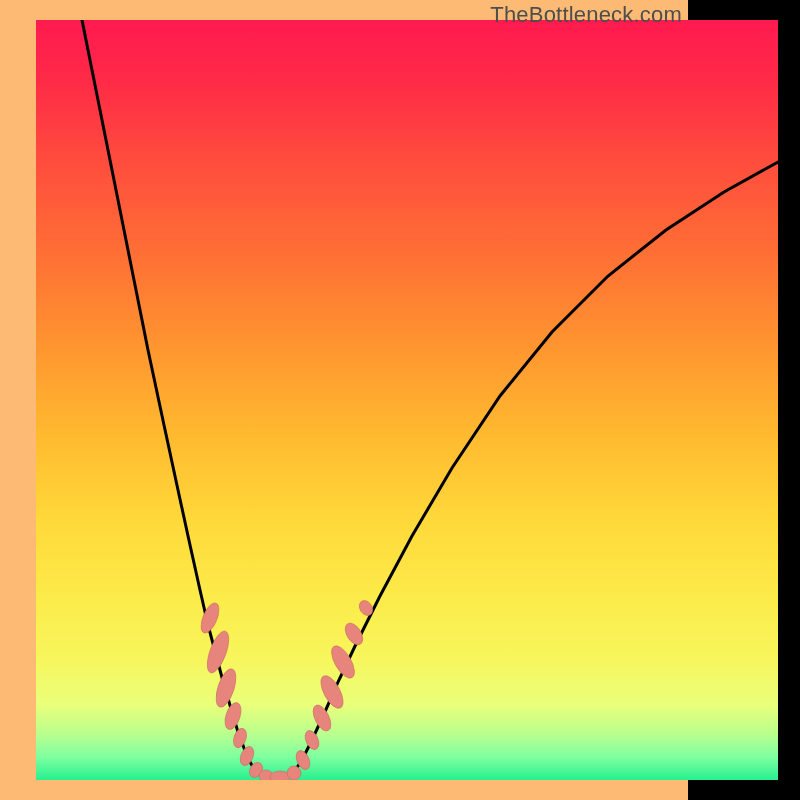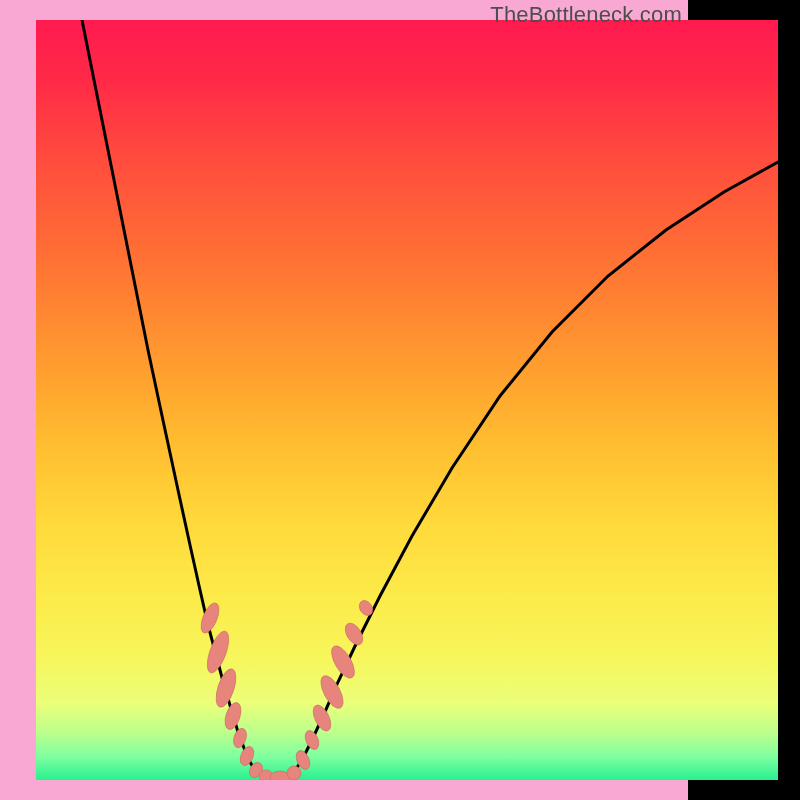--- a/index.html
+++ b/index.html
@@ -10,21 +10,21 @@
     background: #000;
     overflow: hidden;
     font-family: Arial, Helvetica, sans-serif;
   }
   .frame {
     position: absolute;
     left: 0;
     top: 0;
     width: 688px;
     height: 800px;
-    background: #f9a8d4;
+    background: #fdba74;
   }
   .plot {
     position: absolute;
     left: 36px;
     top: 20px;
     width: 742px;
     height: 760px;
     background: linear-gradient(to bottom,
       #ff1a4f 0%,
       #ff2a47 8%,

